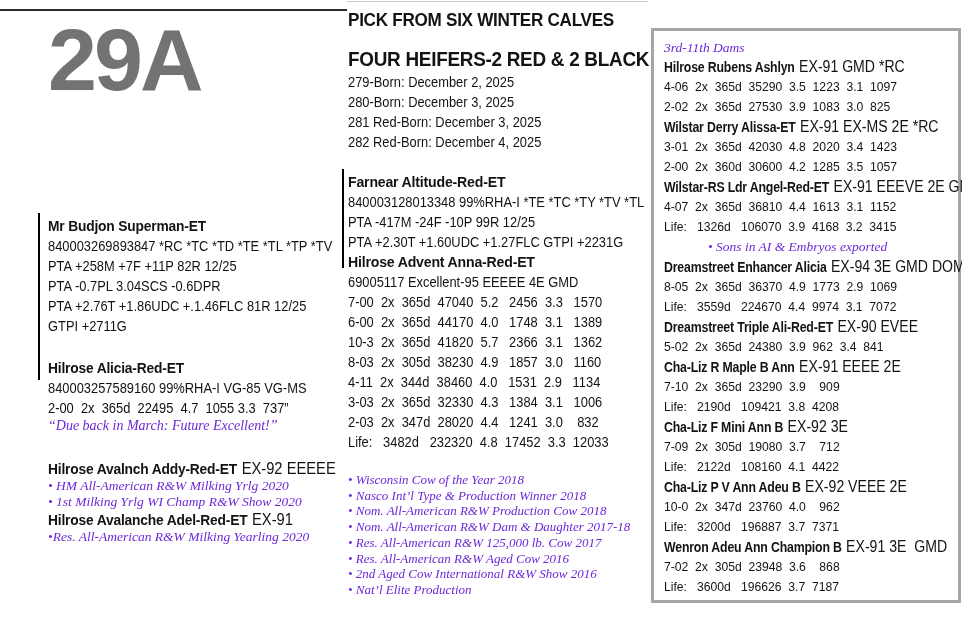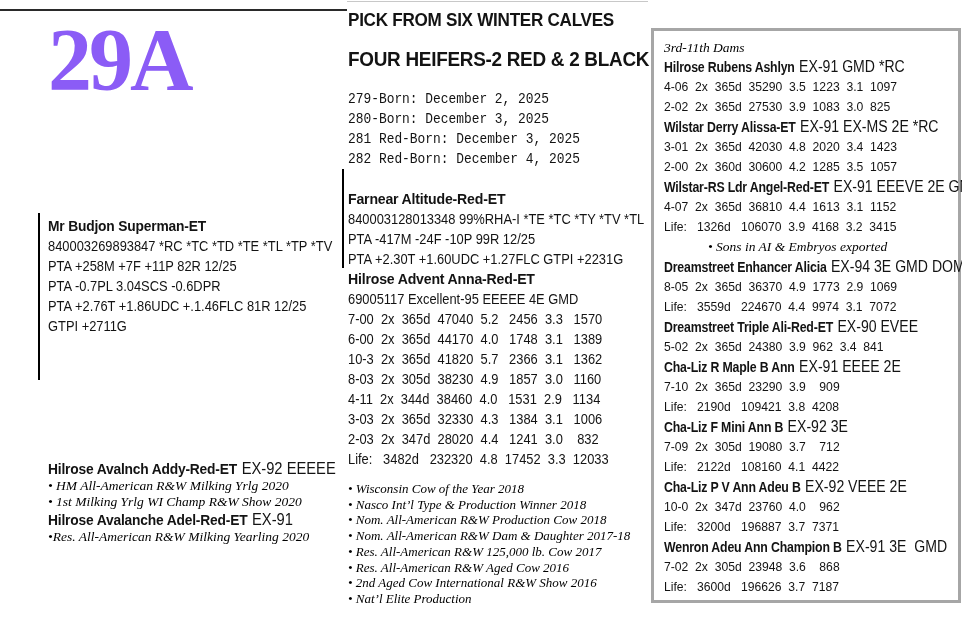--- a/index.html
+++ b/index.html
@@ -9,44 +9,44 @@
   .hr-left{position:absolute;left:0;top:9px;width:347px;height:2px;background:#2a2a2a;}
   .hr-mid{position:absolute;left:347px;top:1px;width:301px;height:1px;background:#c8c8c8;}
   .vrule{position:absolute;width:2px;background:#000;}
   .vr-sire{left:38px;top:213px;height:167px;}
   .vr-service{left:342px;top:169px;height:99px;}
   
   .ln{white-space:pre;font-size:14px;line-height:20px;transform:scaleX(.92);transform-origin:0 50%;}
   .bn{font-weight:700;font-size:15px;letter-spacing:-.2px;}
   .sc{font-weight:400;margin-left:5px;}
   .si{font-family:"Liberation Serif",serif;font-style:italic;font-size:14px;line-height:16px;
-      transform:none;white-space:pre;color:#000000;}
+      transform:none;white-space:pre;color:#6d28d9;}
   
-  .lot{position:absolute;left:48px;top:14px;font-family:Liberation Serif, serif;font-weight:700;
-       font-size:88px;line-height:92px;letter-spacing:-3px;color:#8b5cf6;}
+  .lot{position:absolute;left:48px;top:14px;font-family:Liberation Sans, sans-serif;font-weight:700;
+       font-size:88px;line-height:92px;letter-spacing:-3px;color:#737373;}
   .consignor{position:absolute;left:51px;top:123px;font-weight:700;font-size:13.5px;line-height:16px;}
   .consignor .ln{font-size:13.5px;line-height:16px;font-weight:700;}
   
   .sire-blk{position:absolute;left:48px;top:215px;}
   .sire-blk .bn{line-height:21px;display:block;}
   .dam-blk{position:absolute;left:48px;top:357px;}
   .dam-blk .bn{line-height:21px;display:block;}
   .sisters-blk{position:absolute;left:48px;top:459px;}
   .sisters-blk .head{line-height:17px;font-size:14px;}
   .sisters-blk .nmln{white-space:pre;line-height:19px;transform:scaleX(.92);transform-origin:0 50%;}
   .sisters-blk .si{line-height:16px;font-size:13.5px;}
   
   .midcol{position:absolute;left:348px;top:8px;width:300px;}
   .m-title{font-weight:700;font-size:19px;line-height:24px;white-space:pre;
            transform:scaleX(.9);transform-origin:0 50%;letter-spacing:-.3px;}
   .m-sub{font-weight:700;font-size:21px;line-height:26px;white-space:pre;margin-top:14px;
          transform:scaleX(.9);transform-origin:0 50%;letter-spacing:-.3px;}
-  .calves{margin-top:17px;font-family:Liberation Mono, monospace;}
+  .calves{margin-top:0;}
   .grp-farnear{margin-top:20px;}
-  .mid-bullets{margin-top:12px;}
+  .mid-bullets{margin-top:20px;}
   .mid-bullets .si{line-height:15.7px;font-size:13px;}
   .midcol .bn{display:block;line-height:20px;transform:scaleX(.94);transform-origin:0 50%;white-space:pre;}
   
   .dams-box{position:absolute;left:651px;top:28px;width:294px;height:562px;
             border:3px solid #a6a6a6;box-sizing:content-box;padding:7px 0 0 10px;background:#fff;}
   .dams-box .si{font-size:13.5px;line-height:19px;}
   .dams-box .ln{font-size:13.5px;line-height:20px;transform:scaleX(.9);}
   .dams-box .nmln{white-space:pre;line-height:20px;transform:scaleX(.88);transform-origin:0 50%;}
   .dams-box .bn{font-size:14px;}
 </style>
@@ -65,20 +65,26 @@
 
   <div class="sire-blk">
     <span class="bn ln">Mr Budjon Superman-ET</span>
     <div class="ln">840003269893847 *RC *TC *TD *TE *TL *TP *TV</div>
     <div class="ln">PTA +258M +7F +11P 82R 12/25</div>
     <div class="ln">PTA -0.7PL 3.04SCS -0.6DPR</div>
     <div class="ln">PTA +2.76T +1.86UDC +.1.46FLC 81R 12/25</div>
     <div class="ln">GTPI +2711G</div>
   </div>
 
+  <div class="dam-blk">
+    <span class="bn ln">Hilrose Alicia-Red-ET</span>
+    <div class="ln">840003257589160 99%RHA-I VG-85 VG-MS</div>
+    <div class="ln">2-00  2x  365d  22495  4.7  1055 3.3  737”</div>
+    <div class="si">“Due back in March: Future Excellent!”</div>
+  </div>
 
   <div class="sisters-blk">
     <div class="nmln"><b class="bn">Hilrose Avalnch Addy-Red-ET</b><span class="sc">EX-92 EEEEE</span></div>
     <div class="si">• HM All-American R&amp;W Milking Yrlg 2020</div>
     <div class="si">• 1st Milking Yrlg WI Champ R&amp;W Show 2020</div>
     <div class="nmln"><b class="bn">Hilrose Avalanche Adel-Red-ET</b><span class="sc">EX-91</span></div>
     <div class="si">•Res. All-American R&amp;W Milking Yearling 2020</div>
   </div>
 
   <div class="vrule vr-service"></div>

